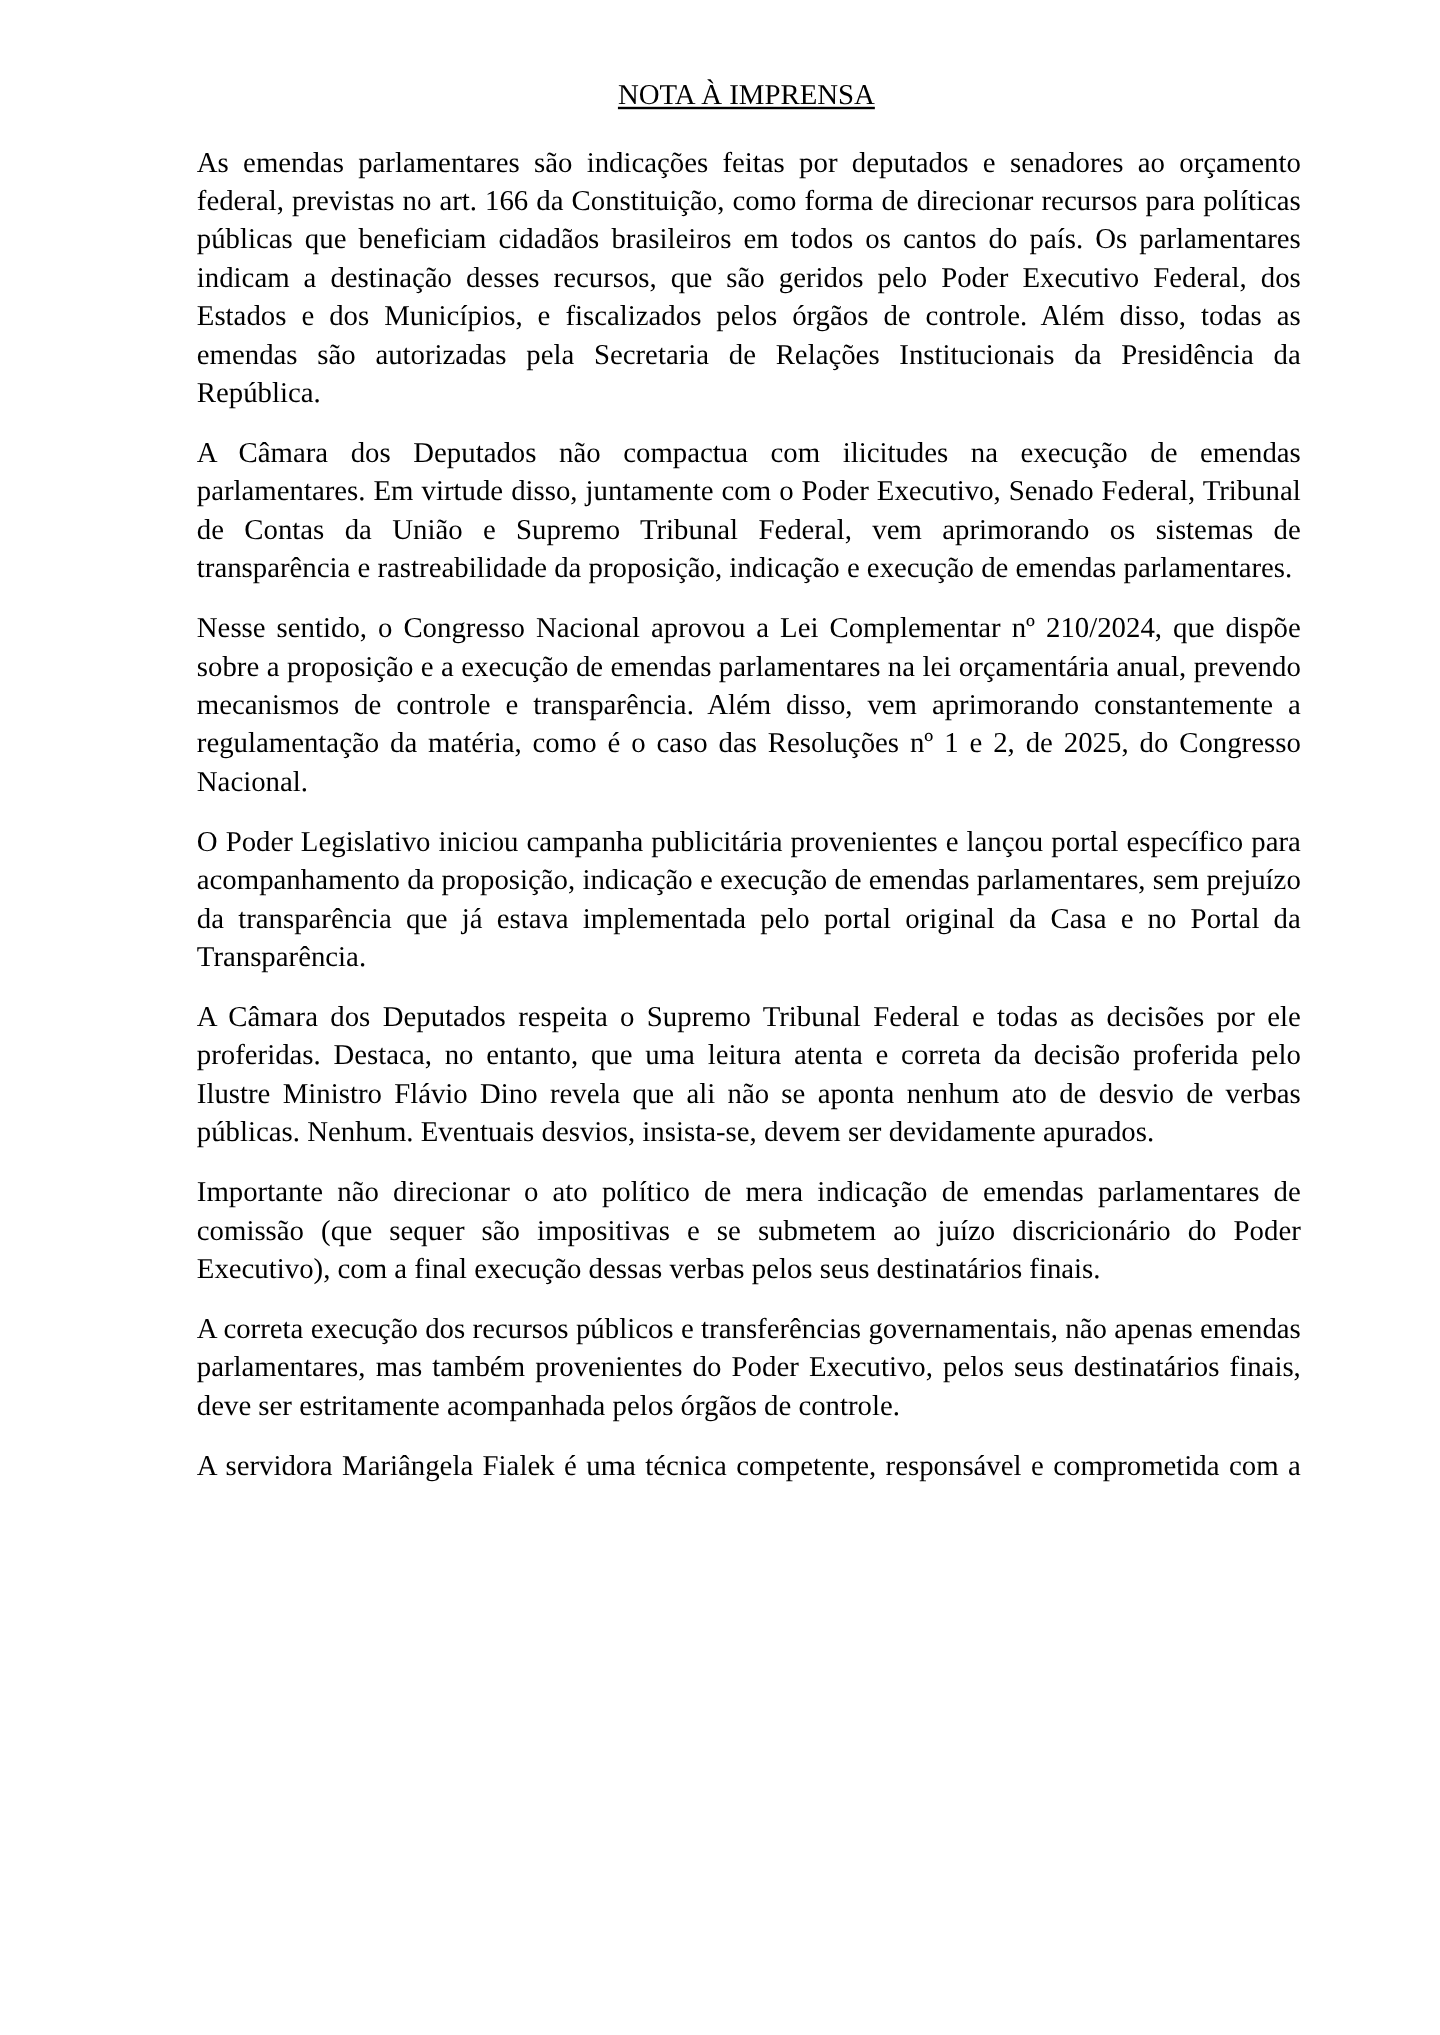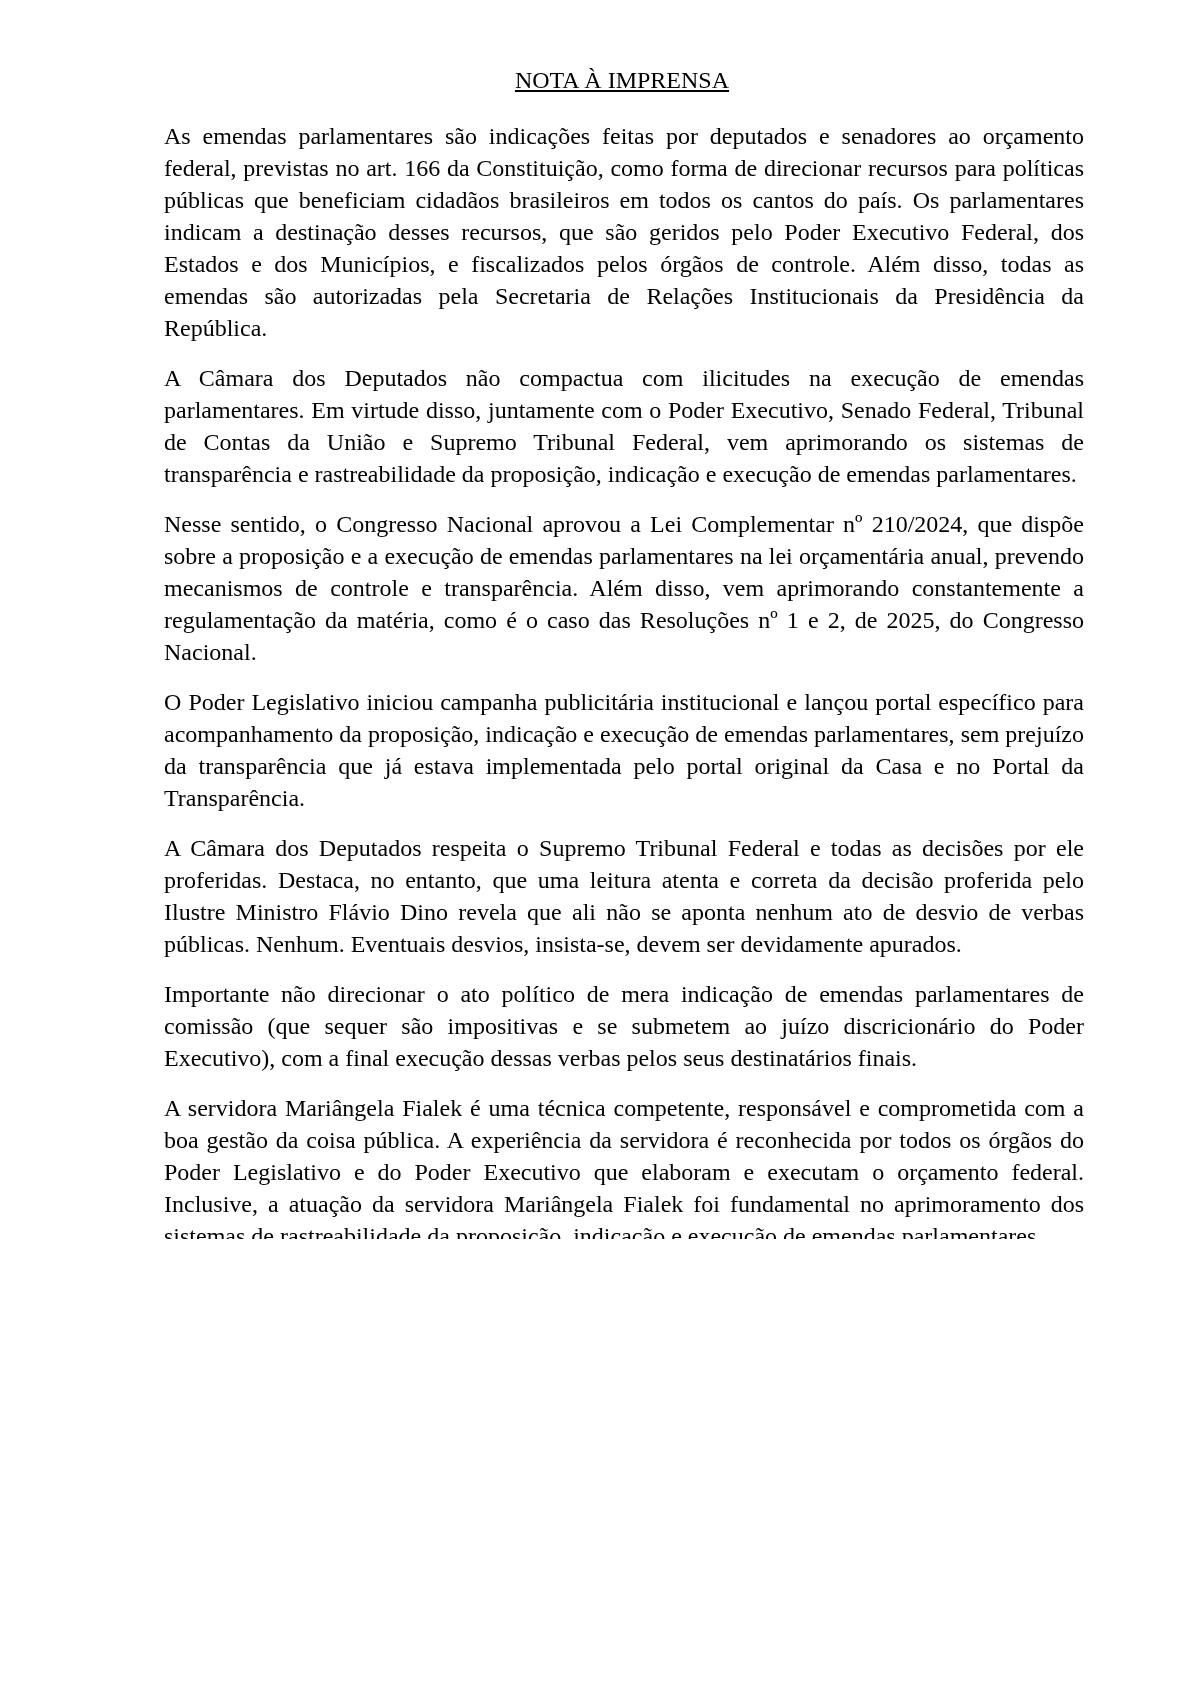--- a/index.html
+++ b/index.html
@@ -50,26 +50,27 @@
 <div class="page">
 
   <h1 class="doc-title">NOTA À IMPRENSA</h1>
 
   <p class="doc-paragraph">As emendas parlamentares são indicações feitas por deputados e senadores ao orçamento federal, previstas no art. 166 da Constituição, como forma de direcionar recursos para políticas públicas que beneficiam cidadãos brasileiros em todos os cantos do país. Os parlamentares indicam a destinação desses recursos, que são geridos pelo Poder Executivo Federal, dos Estados e dos Municípios, e fiscalizados pelos órgãos de controle. Além disso, todas as emendas são autorizadas pela Secretaria de Relações Institucionais da Presidência da República.</p>
 
   <p class="doc-paragraph">A Câmara dos Deputados não compactua com ilicitudes na execução de emendas parlamentares. Em virtude disso, juntamente com o Poder Executivo, Senado Federal, Tribunal de Contas da União e Supremo Tribunal Federal, vem aprimorando os sistemas de transparência e rastreabilidade da proposição, indicação e execução de emendas parlamentares.</p>
 
   <p class="doc-paragraph">Nesse sentido, o Congresso Nacional aprovou a Lei Complementar nº 210/2024, que dispõe sobre a proposição e a execução de emendas parlamentares na lei orçamentária anual, prevendo mecanismos de controle e transparência. Além disso, vem aprimorando constantemente a regulamentação da matéria, como é o caso das Resoluções nº 1 e 2, de 2025, do Congresso Nacional.</p>
 
-  <p class="doc-paragraph">O Poder Legislativo iniciou campanha publicitária institucional e lançou portal específico para acompanhamento da proposição, indicação e execução de emendas parlamentares, sem prejuízo da transparência que já estava implementada pelo portal original da Casa e no Portal da Transparência.</p>
+  <p class="doc-paragraph">O Poder Legislativo iniciou campanha publicitária provenientes e lançou portal específico para acompanhamento da proposição, indicação e execução de emendas parlamentares, sem prejuízo da transparência que já estava implementada pelo portal original da Casa e no Portal da Transparência.</p>
 
   <p class="doc-paragraph">A Câmara dos Deputados respeita o Supremo Tribunal Federal e todas as decisões por ele proferidas. Destaca, no entanto, que uma leitura atenta e correta da decisão proferida pelo Ilustre Ministro Flávio Dino revela que ali não se aponta nenhum ato de desvio de verbas públicas. Nenhum. Eventuais desvios, insista-se, devem ser devidamente apurados.</p>
 
   <p class="doc-paragraph">Importante não direcionar o ato político de mera indicação de emendas parlamentares de comissão (que sequer são impositivas e se submetem ao juízo discricionário do Poder Executivo), com a final execução dessas verbas pelos seus destinatários finais.</p>
 
+  <p class="doc-paragraph">A correta execução dos recursos públicos e transferências governamentais, não apenas emendas parlamentares, mas também provenientes do Poder Executivo, pelos seus destinatários finais, deve ser estritamente acompanhada pelos órgãos de controle.</p>
 
   <p class="doc-paragraph">A servidora Mariângela Fialek é uma técnica competente, responsável e comprometida com a boa gestão da coisa pública. A experiência da servidora é reconhecida por todos os órgãos do Poder Legislativo e do Poder Executivo que elaboram e executam o orçamento federal. Inclusive, a atuação da servidora Mariângela Fialek foi fundamental no aprimoramento dos sistemas de rastreabilidade da proposição, indicação e execução de emendas parlamentares.</p>
 
   <div class="signature-block">
     <span class="signature-name">Hugo Motta</span>
     <span class="signature-role">Presidente da Câmara dos Deputados</span>
   </div>
 
 </div>
 

